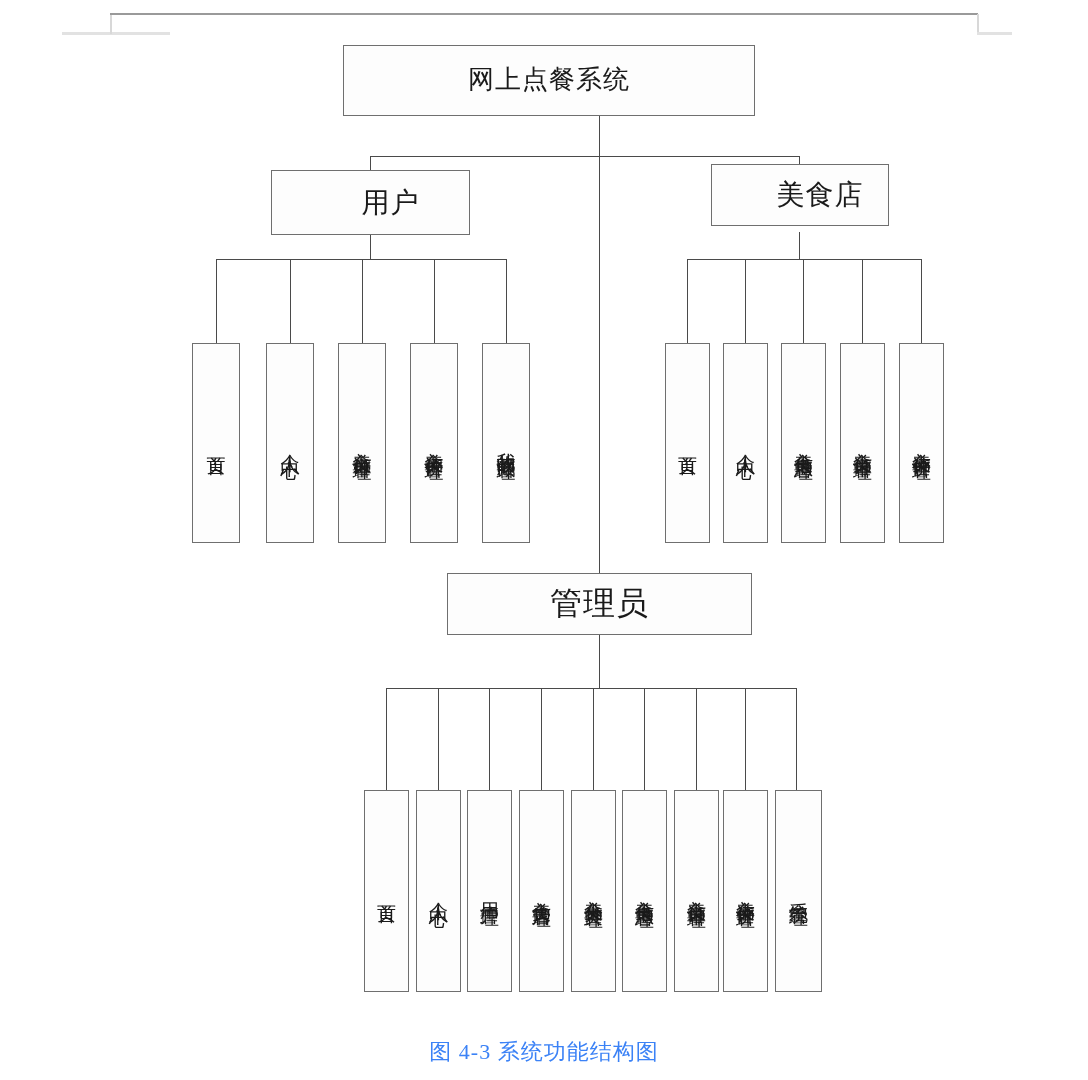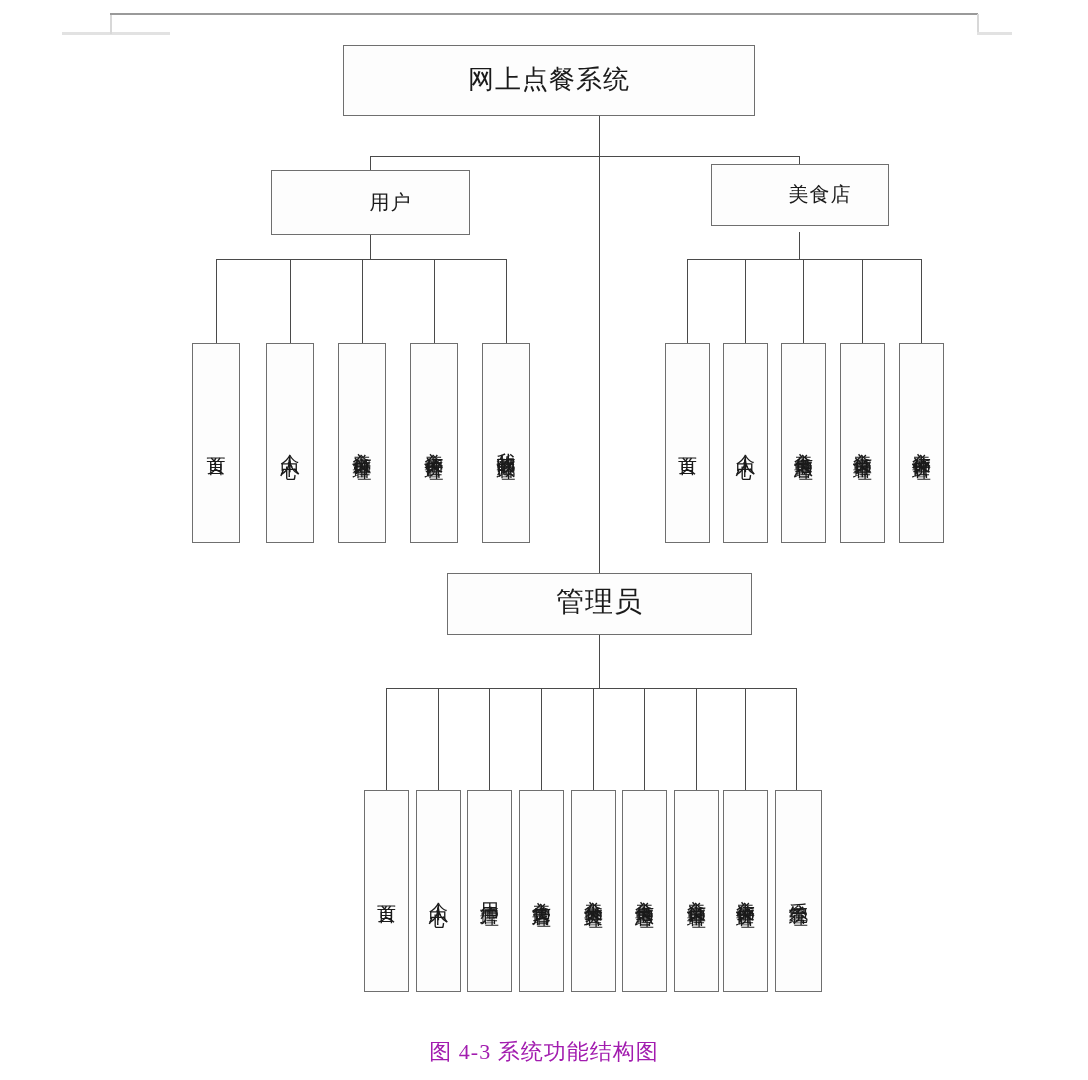--- a/index.html
+++ b/index.html
@@ -47,28 +47,27 @@
     align-items: center;
     justify-content: center;
     text-align: center;
     line-height: 1.18;
   }
   .node.root {
     font-size: 26px;
     letter-spacing: 1px;
   }
   .node.level2 {
-    font-size: 20px;
+    font-size: 28px;
     letter-spacing: 1px;
     padding-left: 40px;
   }
   .node.admin {
-    font-size: 28px;
-    letter-spacing: 1px;
-    font-family: Liberation Mono, monospace;
+    font-size: 32px;
+    letter-spacing: 1px;
   }
   .node.leaf {
     font-size: 19px;
     letter-spacing: 0px;
   }
   .node.leaf .vtext {
     writing-mode: vertical-rl;
     text-orientation: upright;
     white-space: nowrap;
     line-height: 1.05;
@@ -84,21 +83,21 @@
   .ln.v { width: 1px; }
 
   
   .caption {
     position: absolute;
     left: 0;
     width: 1088px;
     text-align: center;
     font-size: 22px;
     letter-spacing: 1px;
-    color: #a21caf;
+    color: #3b82f6;
   }
 </style>
 </head>
 <body>
 
 <div class="canvas">
 
   <div class="cm-h faint" style="left:62px; top:32px; width:108px;"></div>
   <div class="cm-v" style="left:110px; top:14px; height:20px;"></div>
   <div class="cm-h" style="left:110px; top:13px; width:868px;"></div>

